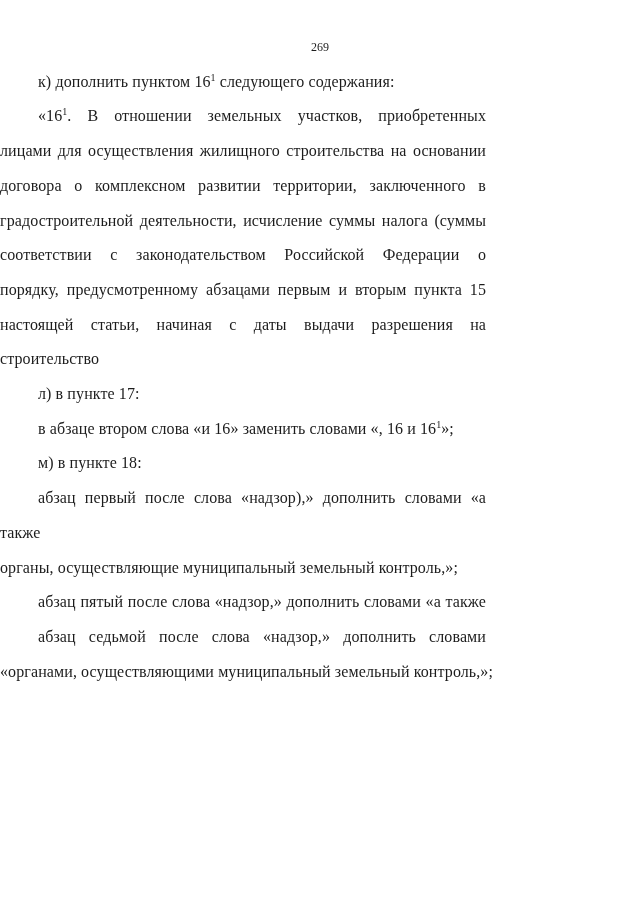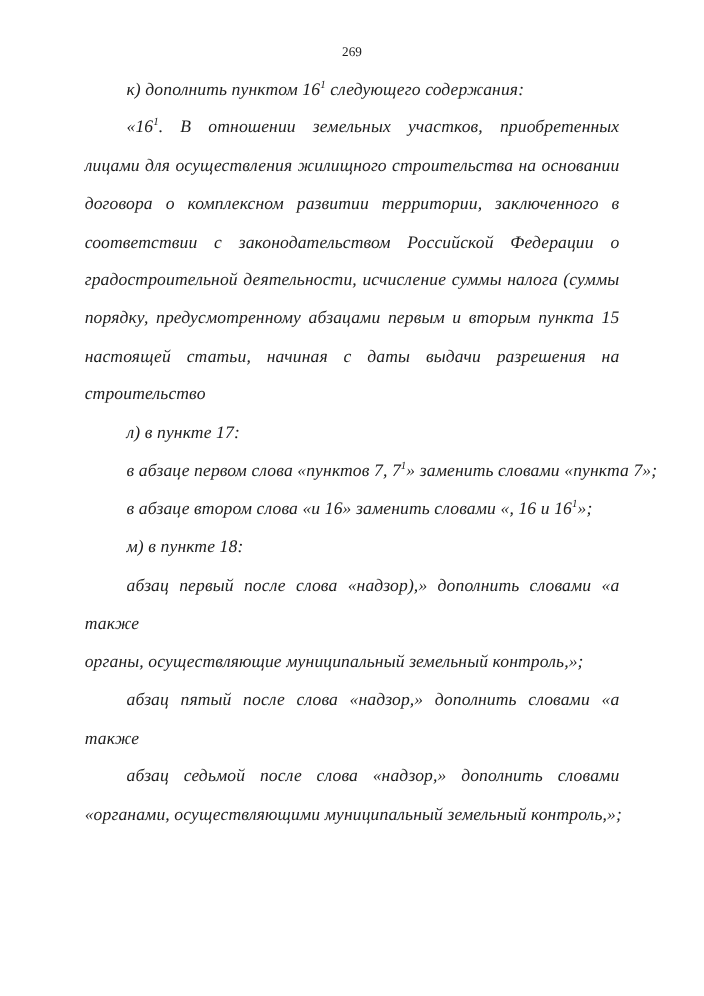--- a/index.html
+++ b/index.html
@@ -24,22 +24,20 @@
   }
   .pagenum {
     width: 486px;
     margin-left: 77px;
     text-align: center;
     font-size: 12px;
     line-height: 34.7px;
   }
   .doc-body {
     width: 486px;
-    margin-left: 77px;
-    font-style: italic;
   }
   .line {
     font-size: 16px;
     line-height: 34.7px;
     letter-spacing: 0.1px;
   }
   .line.left {
     text-align: left;
     white-space: nowrap;
   }
@@ -60,26 +58,25 @@
 </head>
 <body>
 
 <div class="page">
   <div class="pagenum">269</div>
   <div class="doc-body">
       <div class="line left indent"><span>к) дополнить пунктом 16</span><sup>1</sup><span> следующего содержания:</span></div>
       <div class="line justify indent"><span>«16</span><sup>1</sup><span>. В отношении земельных участков, приобретенных</span></div>
       <div class="line justify"><span>лицами для осуществления жилищного строительства на основании</span></div>
       <div class="line justify"><span>договора о комплексном развитии территории, заключенного в</span></div>
+      <div class="line justify"><span>градостроительной деятельности, исчисление суммы налога (суммы</span></div>
       <div class="line justify"><span>соответствии с законодательством Российской Федерации о</span></div>
-      <div class="line justify"><span>градостроительной деятельности, исчисление суммы налога (суммы</span></div>
       <div class="line justify"><span>порядку, предусмотренному абзацами первым и вторым пункта 15</span></div>
       <div class="line justify"><span>настоящей статьи, начиная с даты выдачи разрешения на строительство</span></div>
       <div class="line left indent"><span>л) в пункте 17:</span></div>
-      <div class="line left indent"><span>в абзаце первом слова «пунктов 7, 7</span><sup>1</sup><span>» заменить словами «пункта 7»;</span></div>
       <div class="line left indent"><span>в абзаце втором слова «и 16» заменить словами «, 16 и 16</span><sup>1</sup><span>»;</span></div>
       <div class="line left indent"><span>м) в пункте 18:</span></div>
       <div class="line justify indent"><span>абзац первый после слова «надзор),» дополнить словами «а также</span></div>
       <div class="line left"><span>органы, осуществляющие муниципальный земельный контроль,»;</span></div>
       <div class="line justify indent"><span>абзац пятый после слова «надзор,» дополнить словами «а также</span></div>
       <div class="line justify indent"><span>абзац седьмой после слова «надзор,» дополнить словами</span></div>
       <div class="line left"><span>«органами, осуществляющими муниципальный земельный контроль,»;</span></div>
     </div>
 </div>
 

